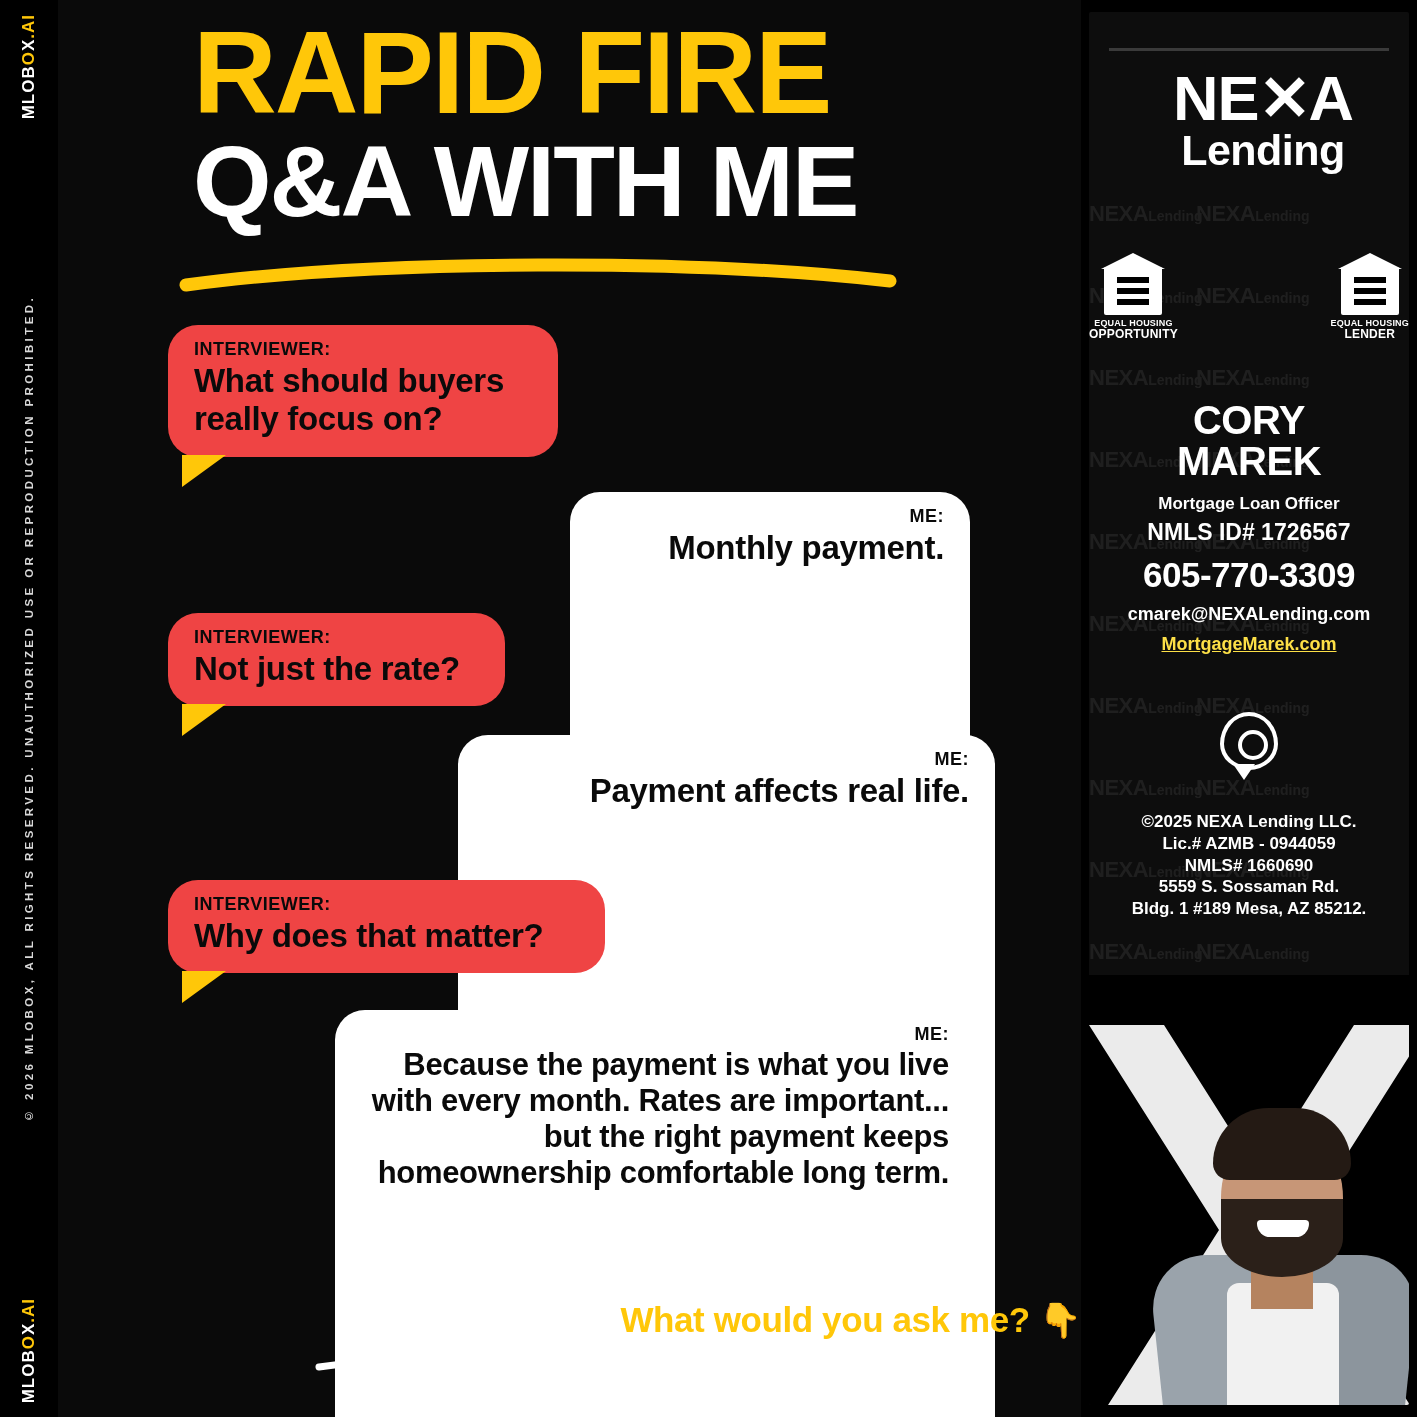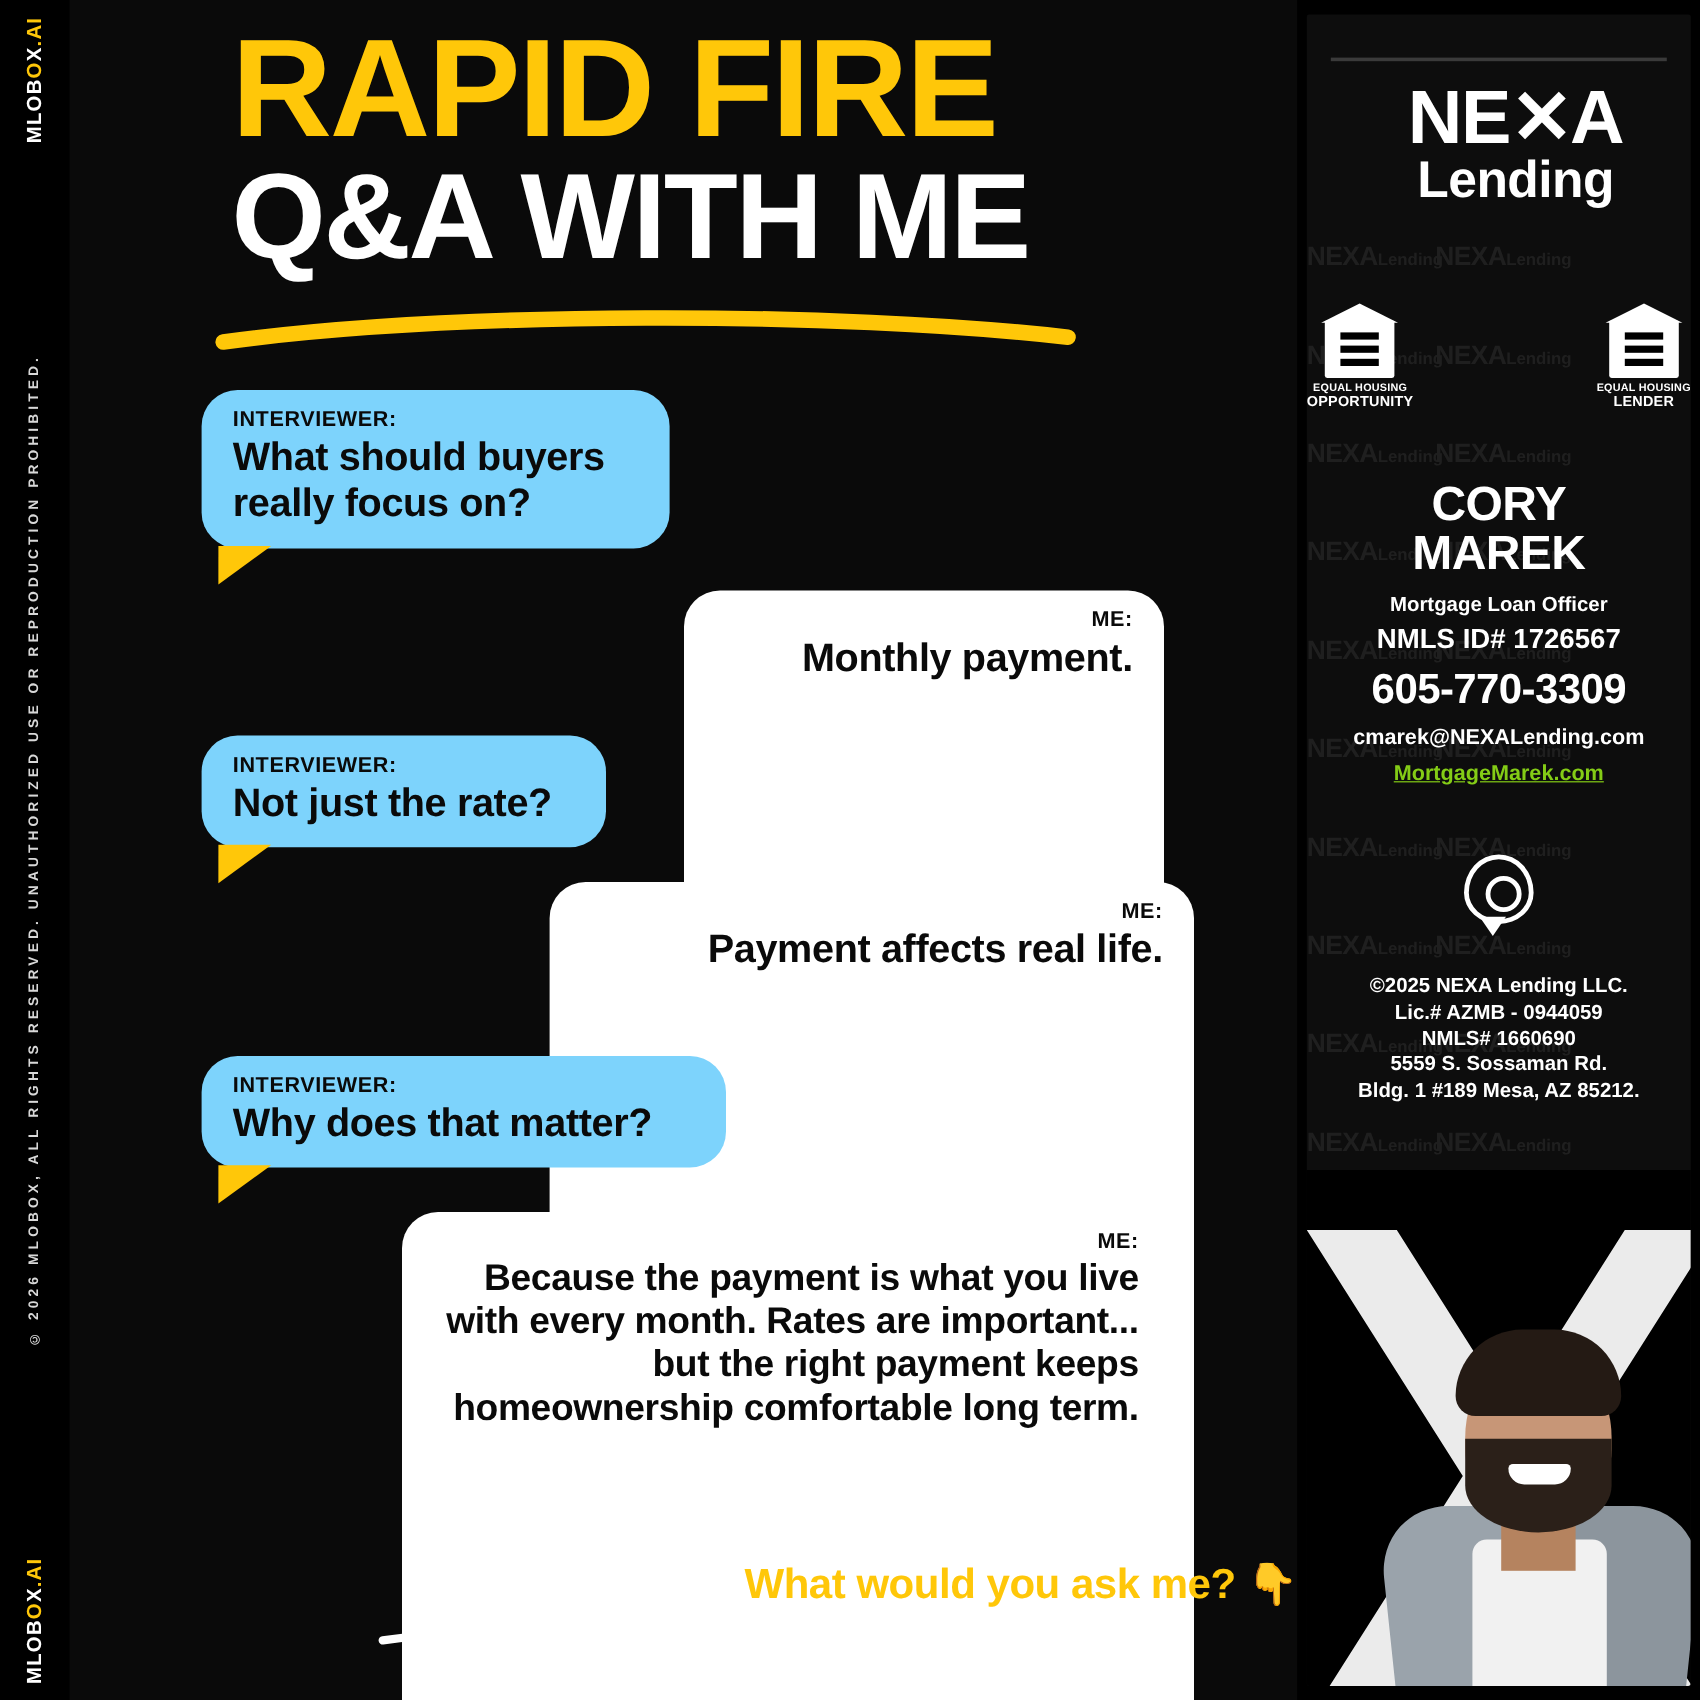--- a/index.html
+++ b/index.html
@@ -68,21 +68,21 @@
     position: absolute; left: 120px; top: 255px;
     width: 720px; height: 44px;
   }
 
   
   .bubble {
     position: absolute;
     border-radius: 30px;
     padding: 14px 26px 18px 26px;
   }
-  .bubble.left { background: #7dd3fc; color: #0a0a0a; }
+  .bubble.left { background: #ef4444; color: #0a0a0a; }
   .bubble.right { background: #ffffff; color: #0a0a0a; text-align: right; }
   .speaker {
     font-size: 18px;
     font-weight: 800;
     letter-spacing: 0.5px;
     margin-bottom: 2px;
     display: block;
   }
   .btext {
     font-size: 33px;
@@ -211,21 +211,21 @@
   .agent-phone {
     position: absolute; left: 0; top: 543px; width: 320px; text-align: center;
     color: #fff; font-size: 35px; font-weight: 900; letter-spacing: -0.5px; z-index: 3;
   }
   .agent-email {
     position: absolute; left: 0; top: 592px; width: 320px; text-align: center;
     color: #fff; font-size: 18px; font-weight: 700; z-index: 3;
   }
   .agent-site {
     position: absolute; left: 0; top: 622px; width: 320px; text-align: center;
-    color: #84cc16; font-size: 18px; font-weight: 800; text-decoration: underline; z-index: 3;
+    color: #fde047; font-size: 18px; font-weight: 800; text-decoration: underline; z-index: 3;
   }
   .pin {
     position: absolute; left: 131px; top: 700px; width: 58px; height: 58px;
     border: 4px solid #fff; border-radius: 50% 50% 50% 50%/55% 55% 45% 45%;
     z-index: 3;
   }
   .pin::after {
     content: ""; position: absolute; left: 14px; top: 14px;
     width: 22px; height: 22px; border: 4px solid #fff; border-radius: 50%;
   }

